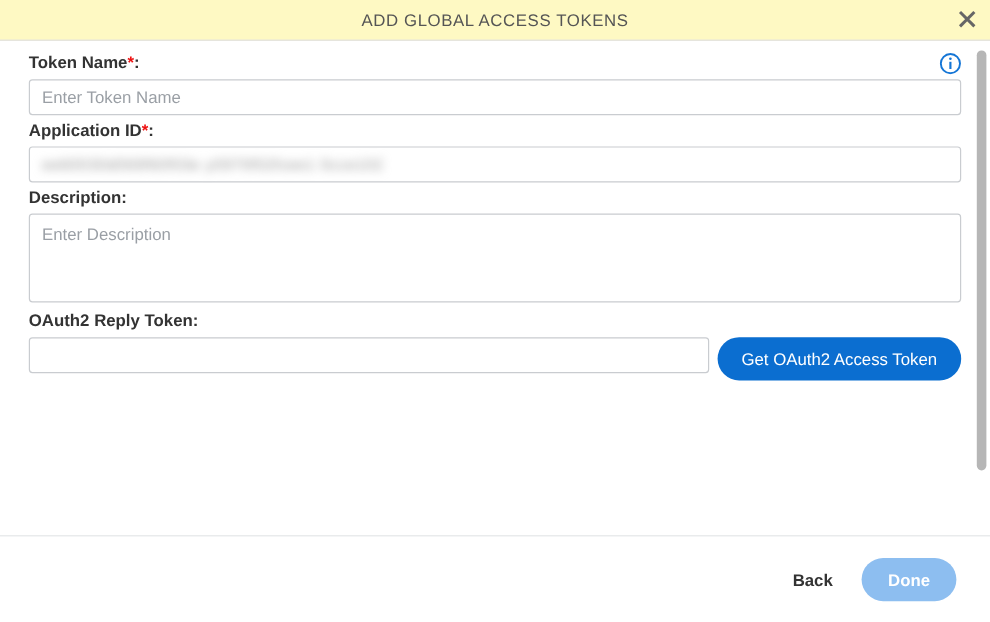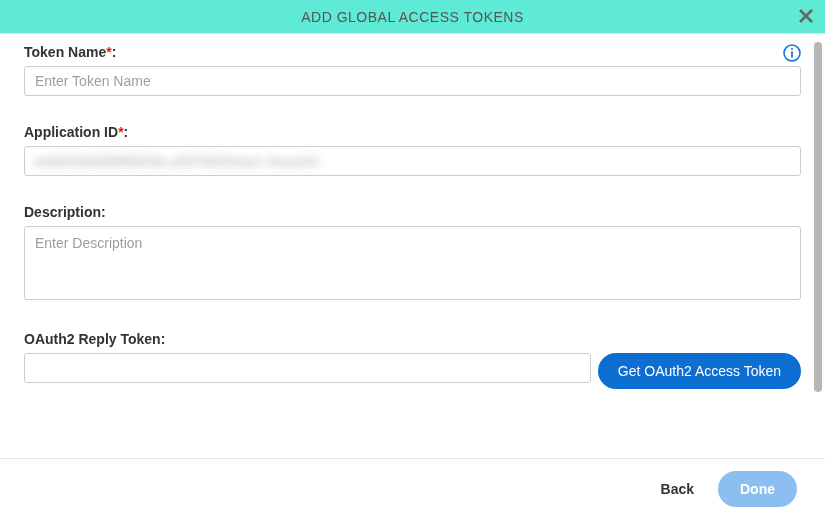--- a/index.html
+++ b/index.html
@@ -1,35 +1,35 @@
 <!DOCTYPE html>
 <html><head>
 <meta charset="utf-8">
 <style>
   * { box-sizing: border-box; }
   html, body { margin:0; padding:0; font-family: Arial, Helvetica, sans-serif; font-size:14px; color:#333; background:#fff; }
   .viewport { width:825px; height:518px; position:relative; overflow:hidden; background:#fff; }
   .header {
-    height:34px; background:#5eead4; display:flex; align-items:center; justify-content:center;
+    height:34px; background:#fef9c3; display:flex; align-items:center; justify-content:center;
     position:relative; border-bottom:1px solid #e0e0e0;
   }
   .header-title { color:#555; font-size:14px; letter-spacing:0.5px; font-weight:500; }
   .close-btn { position:absolute; right:6px; top:4px; width:26px; height:26px; display:flex; align-items:center; justify-content:center; cursor:pointer; color:#666; }
   .close-btn svg { width:16px; height:16px; stroke:#666; stroke-width:2.5; }
   .body {
     position:absolute; top:34px; left:0; right:0; bottom:60px; overflow-y:auto; padding:10px 24px 8px 24px;
   }
   .scrollbar-fake {
     position:absolute; right:3px; top:42px; width:8px; height:350px; background:#b6b6b6; border-radius:4px;
   }
   .info-icon {
     position:absolute; top:44px; right:24px; width:18px; height:18px; color:#1576d6; cursor:pointer;
   }
   .info-icon svg { width:18px; height:18px; }
-  .field { margin-bottom:28px; }
+  .field { margin-bottom:4px; }
   .field-label { font-weight:700; color:#333; font-size:14px; margin-bottom:6px; }
   .req { color:#e11; }
   .input {
     width:100%; border:1px solid #c9ccd0; border-radius:3px; background:#fff; padding:8px 10px;
     font-size:14px; color:#555; height:30px;
   }
   .input::placeholder { color:#9a9fa5; }
   .blurred {
     display:inline-block; filter:blur(4px); color:#999; font-size:13px; letter-spacing:0.5px;
     user-select:none;
@@ -42,21 +42,21 @@
     font-size:14px; color:#555; height:74px; resize:none; font-family:inherit;
   }
   .textarea::placeholder { color:#9a9fa5; }
   .oauth-row { display:flex; gap:7px; align-items:flex-start; }
   .oauth-row .input { flex:1; }
   .btn-primary {
     background:#0b6ed0; color:#fff; border:none; border-radius:18px; padding:8px 20px;
     font-size:14px; cursor:pointer; height:36px; white-space:nowrap;
   }
   .footer {
-    position:absolute; left:0; right:0; bottom:0; height:60px; border-top:1px solid #e4e6e8;
+    position:absolute; left:0; right:0; bottom:0; height:72px; border-top:1px solid #e4e6e8;
     display:flex; align-items:center; justify-content:flex-end; padding:0 28px; gap:18px;
   }
   .btn-back {
     background:none; border:none; color:#333; font-size:14px; font-weight:600; cursor:pointer;
   }
   .btn-done {
     background:#8dbef0; color:#fff; border:none; border-radius:18px; padding:8px 22px;
     font-size:14px; font-weight:600; height:36px; cursor:default;
   }
 </style>

